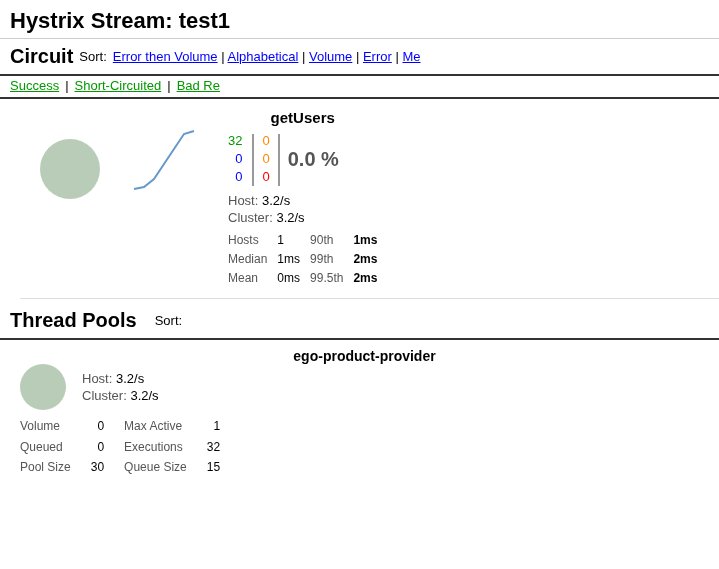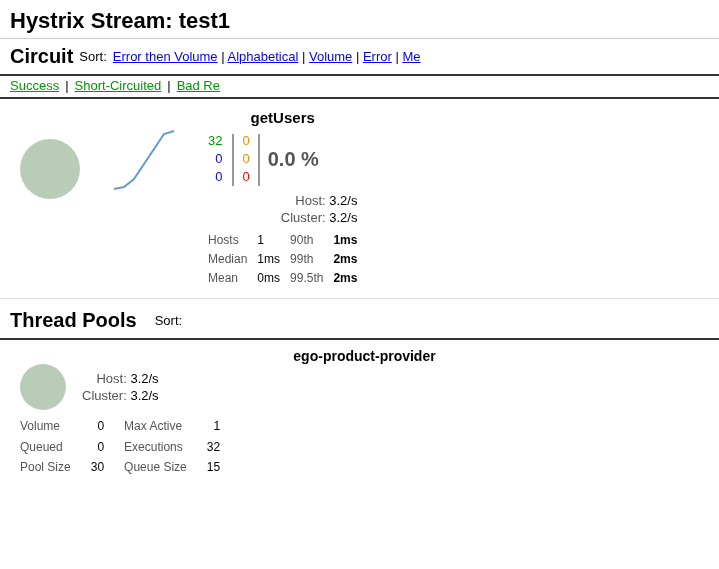--- a/index.html
+++ b/index.html
@@ -54,20 +54,21 @@
     }
     .second-sort-row span { color: #000; }
 
     
     .circuit-card {
       display: flex;
       align-items: flex-start;
       padding: 10px 18px 10px 20px;
       border-bottom: 1px solid #ddd;
       gap: 24px;
+      margin-left: 20px;
     }
     .circuit-bubble {
       width: 60px;
       height: 60px;
       background: #b8ccb8;
       border-radius: 50%;
       flex-shrink: 0;
       margin-top: 30px;
     }
     .circuit-chart {
@@ -112,21 +113,21 @@
       color: #555;
       align-self: center;
     }
     .c-green { color: #090; }
     .c-blue { color: #00f; }
     .c-orange { color: #f80; }
     .c-red { color: #f00; }
     .c-closed { color: #090; }
     .rate-line {
       font-size: 13px;
-      text-align: right;
+      text-align: left;
     }
     .rate-line .label { color: #555; }
     .rate-line .value { font-weight: bold; }
     .circuit-closed-line {
       font-size: 13px;
       text-align: right;
     }
     .hosts-stats {
       display: flex;
       gap: 10px;

